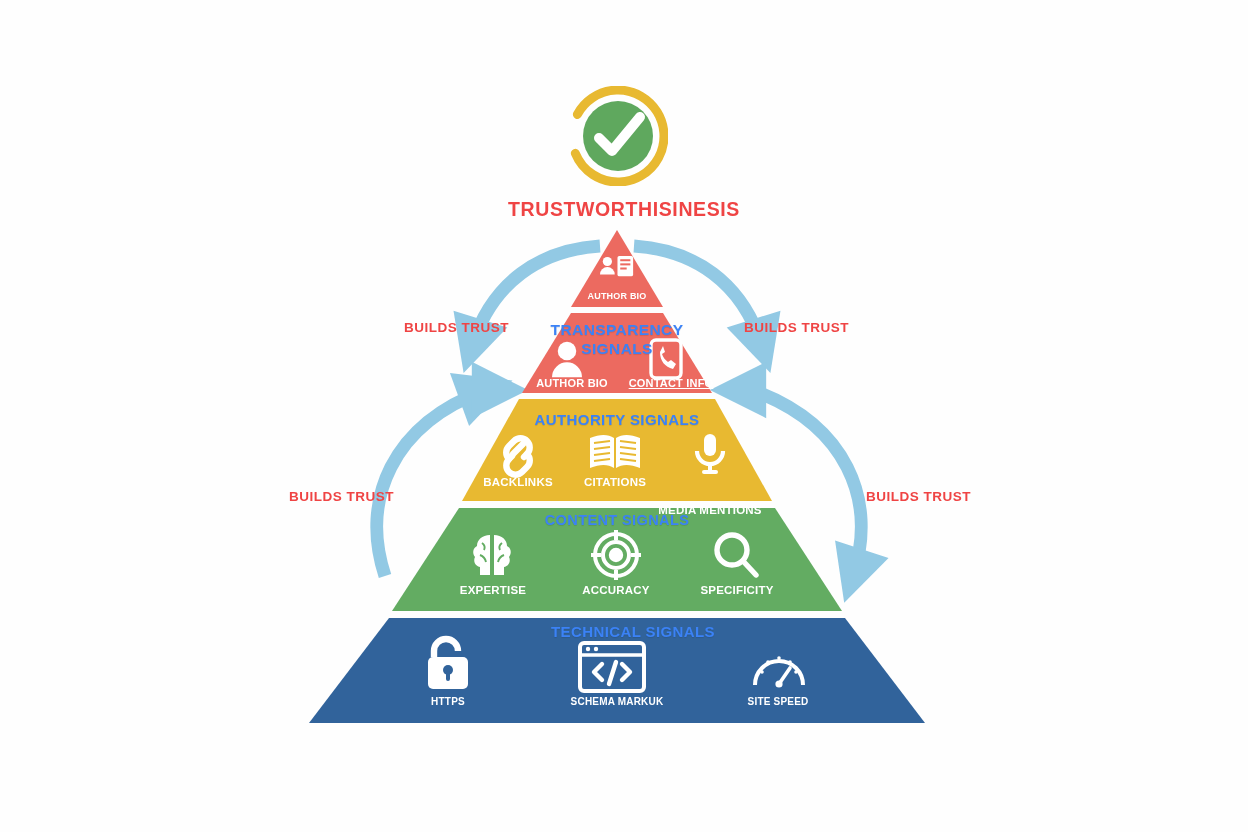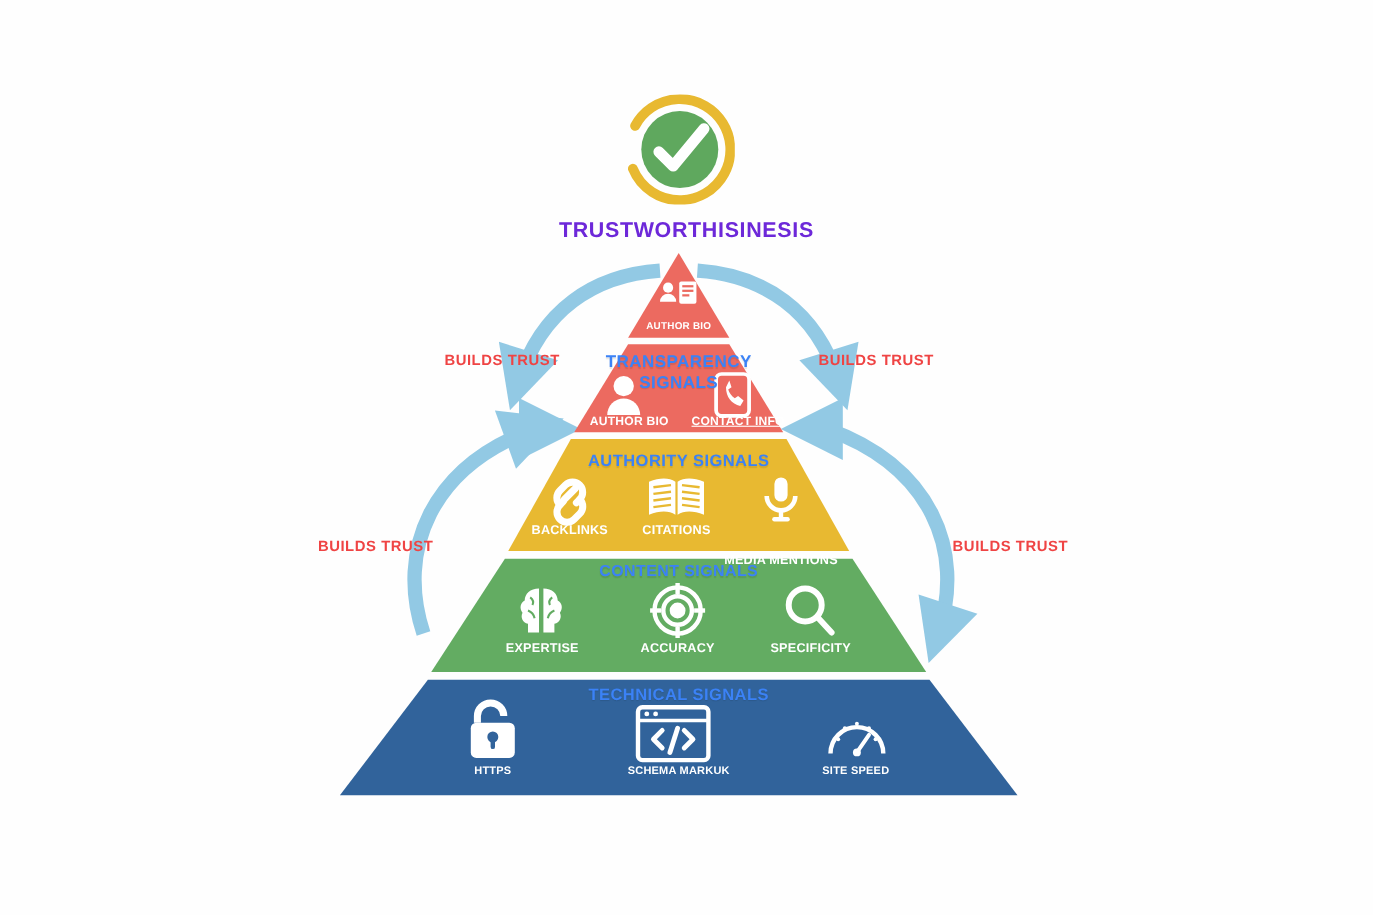--- a/index.html
+++ b/index.html
@@ -12,21 +12,21 @@
   }
   #stage{position:absolute;inset:0;}
   .svg-layer{position:absolute;left:0;top:0;width:1248px;height:832px;}
 
   
   .badge-wrap{position:absolute;left:568px;top:86px;width:100px;height:100px;}
   .title{
     position:absolute;left:0;top:198px;width:1248px;
     text-align:center;
     font-size:19.5px;font-weight:bold;letter-spacing:.6px;
-    color:#6d28d9;
+    color:#ef4444;
   }
 
   
   .tier-title{
     position:absolute;text-align:center;color:#3b82f6;
     font-weight:bold;letter-spacing:.4px;
     text-shadow:0 1px 1px rgba(0,0,0,.10);
     pointer-events:none;
   }
   .item-label{
@@ -215,21 +215,21 @@
 
   <div class="tier-title t-red" style="left:522px;top:320px;width:190px;">
     <div>TRANSPARENCY</div>
     <div>SIGNALS</div>
   </div>
 
   <div class="tier-title t-gold" style="left:462px;top:411px;width:310px;">AUTHORITY SIGNALS</div>
 
   <div class="tier-title t-green" style="left:392px;top:512px;width:450px;">CONTENT SIGNALS</div>
 
-  <div class="tier-title t-blue" style="left:309px;top:623px;width:616px;">TECHNICAL SIGNALS</div>
+  <div class="tier-title t-blue" style="left:325px;top:623px;width:616px;">TECHNICAL SIGNALS</div>
 
   <div class="item-label l-apex" style="left:557px;top:291px;width:120px;">AUTHOR BIO</div>
 
   <div class="item-label l-red" style="left:512px;top:377px;width:120px;">AUTHOR BIO</div>
   <div class="item-label l-red" style="left:611px;top:377px;width:120px;text-decoration:underline;">CONTACT INFO</div>
 
   <div class="item-label l-gold" style="left:458px;top:476px;width:120px;">BACKLINKS</div>
   <div class="item-label l-gold" style="left:555px;top:476px;width:120px;">CITATIONS</div>
   <div class="item-label l-gold" style="left:650px;top:476px;width:120px;margin-top:28px;">MEDIA MENTIONS</div>
 

